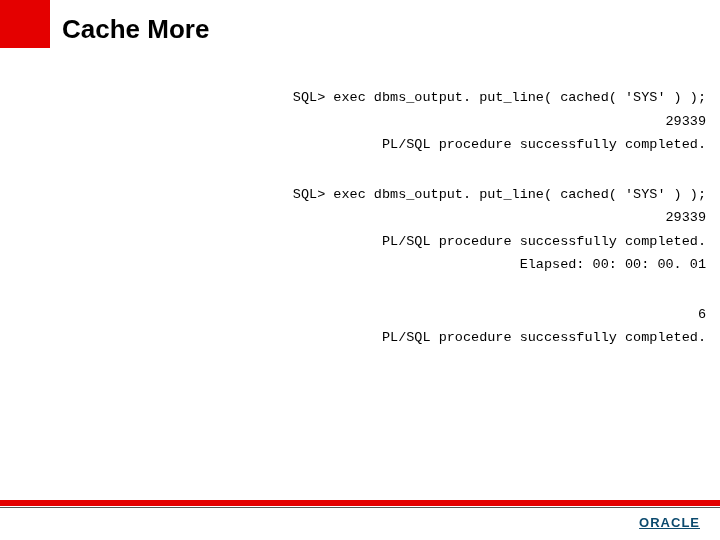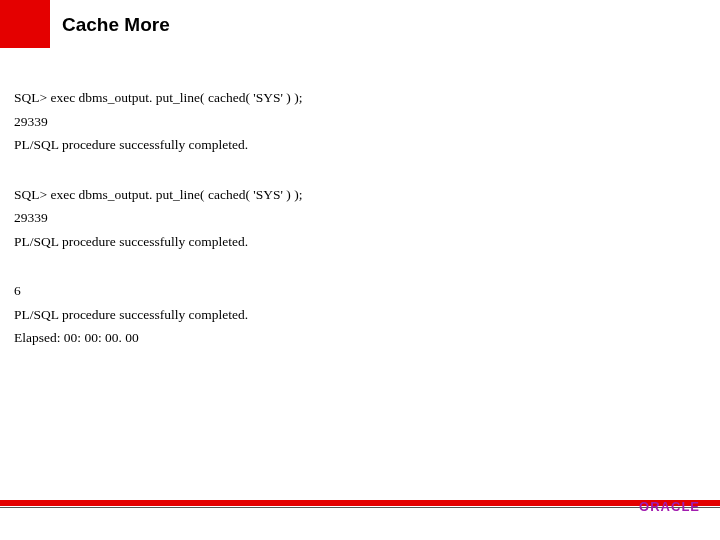--- a/index.html
+++ b/index.html
@@ -17,33 +17,34 @@
     top: 0;
     left: 0;
     width: 50px;
     height: 48px;
     background: #e40000;
   }
   .title {
     position: absolute;
     top: 14px;
     left: 62px;
-    font-size: 19px;
+    font-size: 26px;
     font-weight: bold;
     color: #000;
   }
   .content {
     position: absolute;
     top: 86px;
     left: 14px;
     right: 14px;
-    font-family: Liberation Serif, serif;
+    font-family: Liberation Mono, monospace;
     font-size: 13.5px;
     color: #000;
     line-height: 1.0;
+    text-align: right;
   }
   .block {
     margin-bottom: 26px;
   }
   .line {
     padding: 5px 0;
   }
   .footer-bar {
     position: absolute;
     left: 0;
@@ -57,46 +58,47 @@
     position: absolute;
     left: 0;
     right: 0;
     bottom: -2px;
     height: 1px;
     background: #555;
   }
   .logo {
     position: absolute;
     right: 20px;
-    bottom: 26px;
+    bottom: 10px;
     font-family: Arial, Helvetica, sans-serif;
     font-size: 13px;
     font-weight: bold;
     letter-spacing: 1px;
-    color: #a21caf;
+    color: #0c4a6e;
+    text-decoration: underline;
   }
 </style>
 </head>
 <body>
 
 <div class="red-block"></div>
 <div class="title">Cache More</div>
 
 <div class="content">
   <div class="block">
     <div class="line">SQL&gt; exec dbms_output. put_line( cached( 'SYS' ) );</div>
     <div class="line">29339</div>
     <div class="line">PL/SQL procedure successfully completed.</div>
   </div>
   <div class="block">
     <div class="line">SQL&gt; exec dbms_output. put_line( cached( 'SYS' ) );</div>
     <div class="line">29339</div>
     <div class="line">PL/SQL procedure successfully completed.</div>
+    <div class="line">Elapsed: 00: 00: 00. 01</div>
   </div>
   <div class="block">
     <div class="line">6</div>
     <div class="line">PL/SQL procedure successfully completed.</div>
-    <div class="line">Elapsed: 00: 00: 00. 00</div>
   </div>
 </div>
 
 <div class="footer-bar"></div>
 <div class="logo">ORACLE</div>
 
 </body></html>

